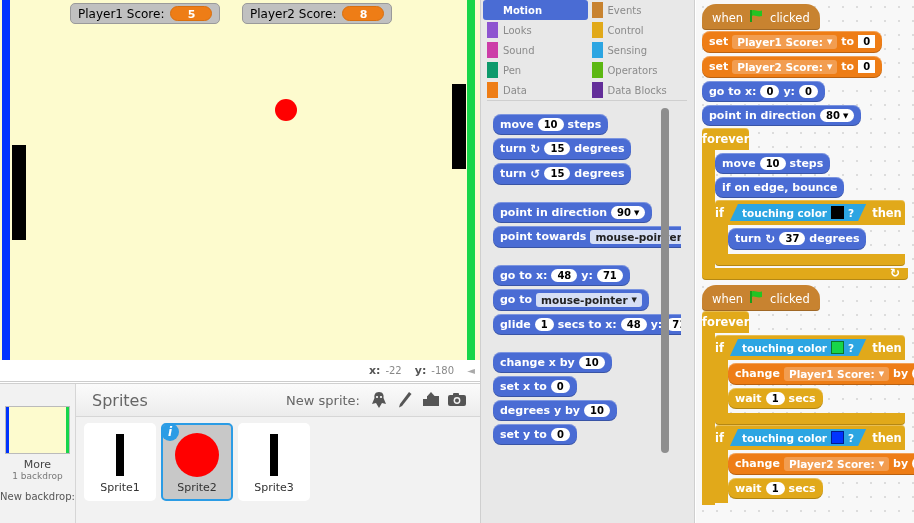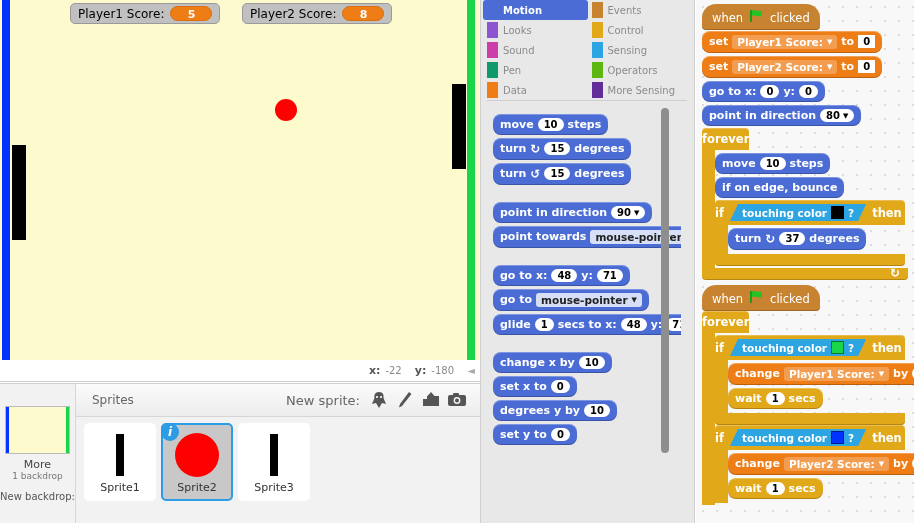--- a/index.html
+++ b/index.html
@@ -73,21 +73,21 @@
   #stage-name { font-size: 11px; color: #444; margin-top: 4px; }
   #stage-sub { font-size: 9px; color: #777; }
   #new-backdrop { font-size: 10px; color: #555; margin-top: 10px; display: block; }
 
   #sprite-head {
     position: absolute; left: 76px; top: 0; width: 404px; height: 33px;
     background: linear-gradient(#fbfbfb, #ececec);
     border-bottom: 1px solid #d6d6d6;
     display: flex; align-items: center; padding: 0 8px;
   }
-  #sprites-title { font-size: 12px; color: #666; margin-left: 8px; }
+  #sprites-title { font-size: 16px; color: #666; margin-left: 8px; }
   #new-sprite-label { font-size: 13px; color: #666; margin-left: auto; margin-right: 8px; }
   .ns-icon { width: 22px; height: 20px; margin-right: 4px; color: #555; display: flex; align-items: center; justify-content: center; }
   .ns-icon svg { display: block; }
 
   #sprite-list { position: absolute; left: 76px; top: 33px; width: 404px; height: 107px; background: #f2f2f2; padding: 6px 0 0 8px; display: flex; gap: 5px; }
   .sprite-cell {
     width: 72px; height: 78px; background: #fff; border-radius: 5px;
     position: relative; display: flex; flex-direction: column;
     align-items: center; justify-content: flex-start; padding-top: 6px;
     border: 2px solid transparent;
@@ -335,21 +335,21 @@
       <div class="cat">
         <span class="sw" style="background:#5cb712"></span>
         <span class="nm">Operators</span>
       </div>
       <div class="cat">
         <span class="sw" style="background:#ee7d16"></span>
         <span class="nm">Data</span>
       </div>
       <div class="cat">
         <span class="sw" style="background:#632d99"></span>
-        <span class="nm">More Sensing</span>
+        <span class="nm">Data Blocks</span>
       </div>
     </div>
     <div id="cat-divider"></div>
 
     <div id="palette-blocks">
       <div style="height:8px"></div>
       <div class="blk motion">
         <span>move</span>
         <span class="oval">10</span>
         <span>steps</span>

